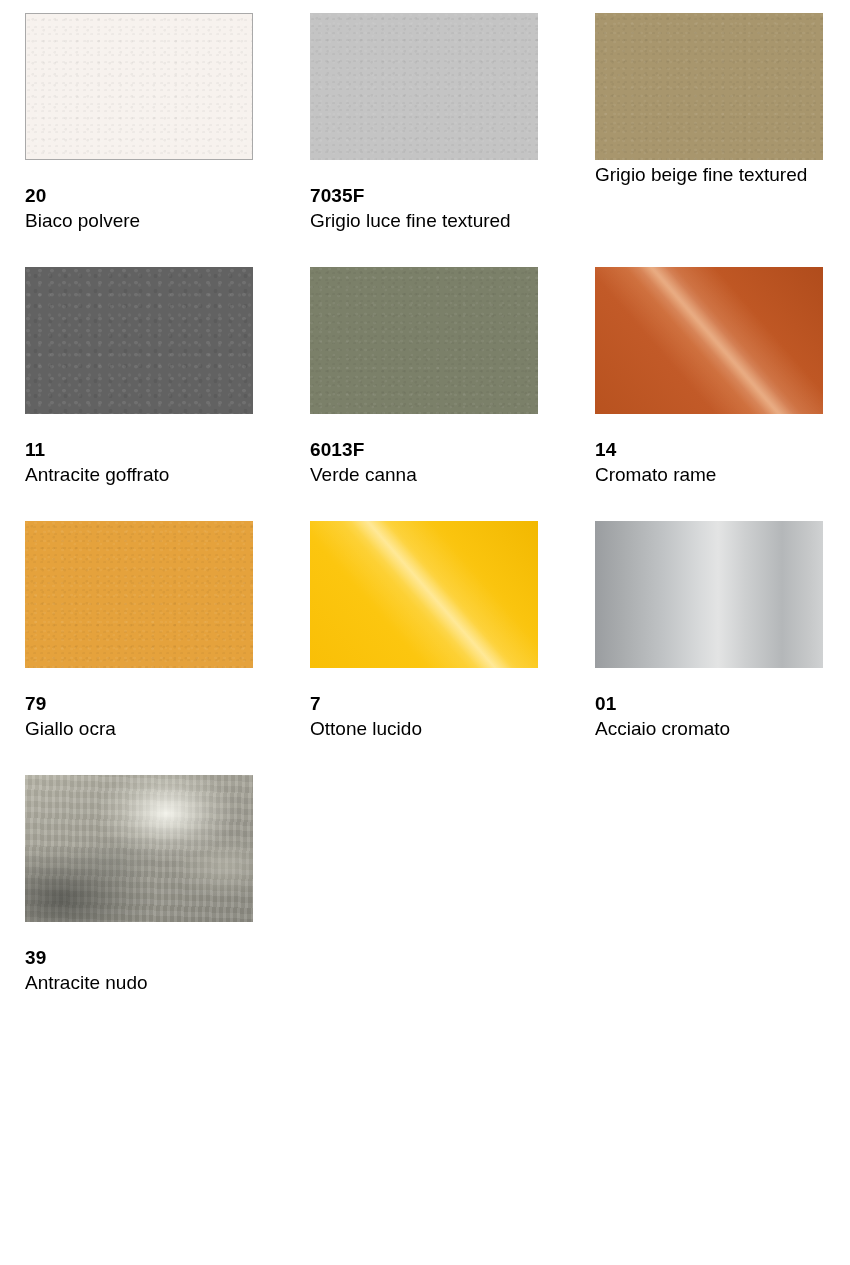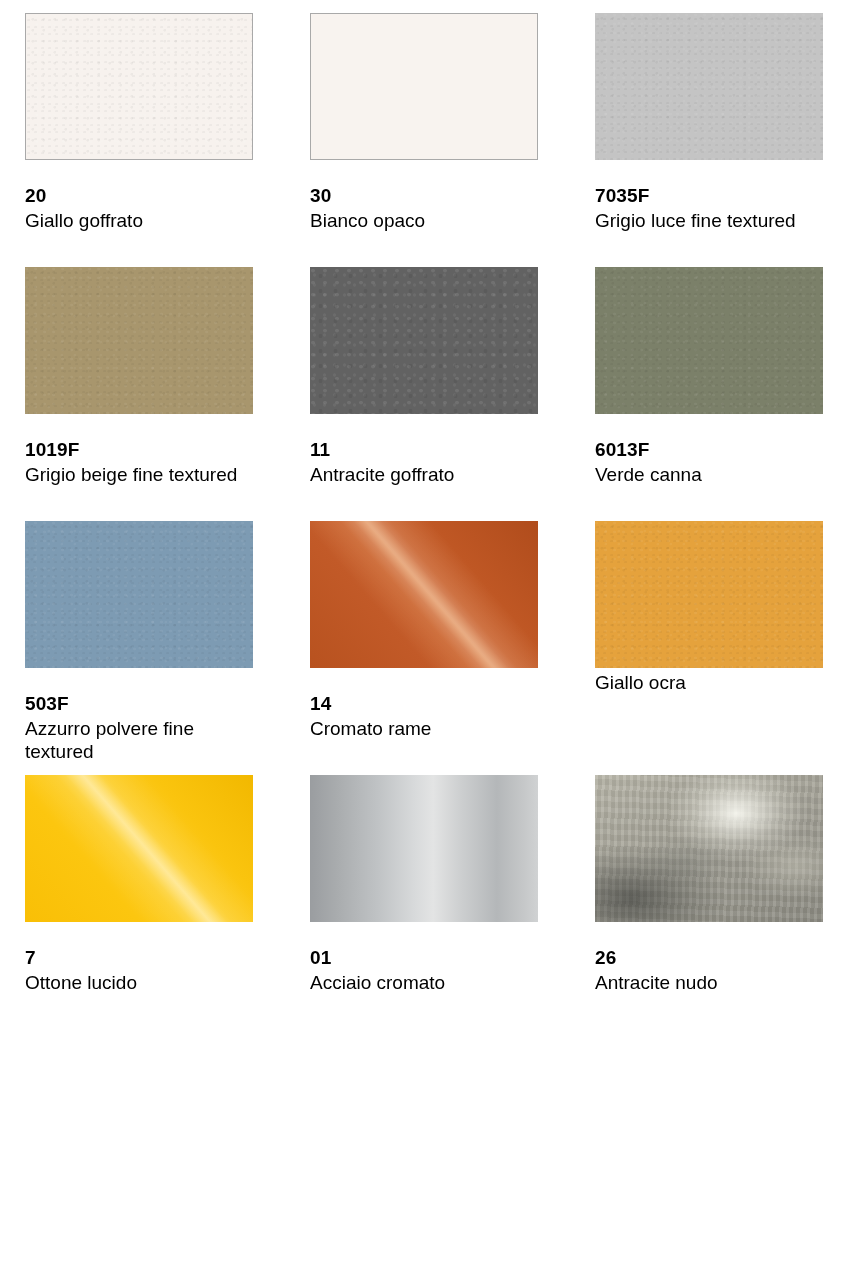--- a/index.html
+++ b/index.html
@@ -110,70 +110,60 @@
   }
 </style>
 </head>
 <body>
 
 <div class="sheet">
   <div class="grid">
       <div class="cell">
         <div class="swatch bordered tex-fine" style="background-color: rgb(247, 242, 238);"></div>
         <div class="code">20</div>
-        <div class="name">Giallo goffrato</div>
-      </div>
-      <div class="cell">
-        <div class="swatch bordered" style="background-color: rgb(248, 243, 239);"></div>
-        <div class="code">30</div>
-        <div class="name">Bianco opaco</div>
+        <div class="name">Biaco polvere</div>
       </div>
       <div class="cell">
         <div class="swatch tex-fine" style="background-color: rgb(196, 196, 196);"></div>
         <div class="code">7035F</div>
         <div class="name">Grigio luce fine textured</div>
       </div>
       <div class="cell">
         <div class="swatch tex-fine" style="background-color: rgb(168, 150, 109);"></div>
-        <div class="code">1019F</div>
         <div class="name">Grigio beige fine textured</div>
       </div>
       <div class="cell">
         <div class="swatch tex-coarse" style="background-color: rgb(98, 98, 98);"></div>
         <div class="code">11</div>
         <div class="name">Antracite goffrato</div>
       </div>
       <div class="cell">
         <div class="swatch tex-fine" style="background-color: rgb(123, 128, 105);"></div>
         <div class="code">6013F</div>
         <div class="name">Verde canna</div>
       </div>
       <div class="cell">
-        <div class="swatch tex-fine" style="background-color: rgb(125, 155, 179);"></div>
-        <div class="code">503F</div>
-        <div class="name">Azzurro polvere fine textured</div>
-      </div>
-      <div class="cell">
         <div class="swatch gloss-diag" style="background-image: linear-gradient(49deg, rgb(184, 82, 31) 0%, rgb(194, 90, 40) 34%, rgb(207, 106, 51) 48%, rgb(224, 138, 79) 51.5%, rgb(203, 101, 48) 56%, rgb(191, 87, 36) 70%, rgb(176, 76, 28) 100%);"></div>
         <div class="code">14</div>
         <div class="name">Cromato rame</div>
       </div>
       <div class="cell">
         <div class="swatch tex-fine" style="background-color: rgb(229, 162, 60);"></div>
+        <div class="code">79</div>
         <div class="name">Giallo ocra</div>
       </div>
       <div class="cell">
         <div class="swatch gloss-diag" style="background-image: linear-gradient(49deg, rgb(249, 191, 6) 0%, rgb(252, 198, 15) 32%, rgb(253, 207, 42) 47%, rgb(255, 223, 107) 52%, rgb(253, 205, 36) 57%, rgb(250, 196, 14) 72%, rgb(242, 184, 0) 100%);"></div>
         <div class="code">7</div>
         <div class="name">Ottone lucido</div>
       </div>
       <div class="cell">
         <div class="swatch" style="background-image: linear-gradient(90deg, rgb(154, 157, 160) 0%, rgb(169, 172, 174) 12%, rgb(192, 195, 197) 30%, rgb(216, 218, 219) 46%, rgb(227, 228, 228) 54%, rgb(205, 207, 208) 66%, rgb(180, 183, 185) 82%, rgb(198, 200, 201) 94%, rgb(208, 210, 211) 100%);"></div>
         <div class="code">01</div>
         <div class="name">Acciaio cromato</div>
       </div>
       <div class="cell">
         <div class="swatch" style="background-color: rgb(167, 165, 154); background-image: radial-gradient(40% 42% at 62% 26%, rgba(255, 255, 248, 0.85) 0%, rgba(255, 255, 245, 0.22) 48%, rgba(255, 255, 255, 0) 76%), radial-gradient(52% 46% at 16% 84%, rgba(40, 42, 40, 0.52) 0%, rgba(60, 62, 58, 0.18) 52%, rgba(0, 0, 0, 0) 80%), radial-gradient(34% 30% at 88% 62%, rgba(205, 203, 190, 0.45) 0%, rgba(0, 0, 0, 0) 72%), radial-gradient(30% 26% at 40% 58%, rgba(120, 122, 115, 0.32) 0%, rgba(0, 0, 0, 0) 70%), repeating-linear-gradient(92deg, rgba(255, 255, 255, 0.07) 0px, rgba(255, 255, 255, 0.07) 3px, rgba(0, 0, 0, 0.05) 3px, rgba(0, 0, 0, 0.05) 7px), repeating-linear-gradient(2deg, rgba(255, 255, 255, 0.043) 0px, rgba(255, 255, 255, 0.043) 5px, rgba(0, 0, 0, 0.035) 5px, rgba(0, 0, 0, 0.035) 11px), linear-gradient(160deg, rgb(185, 183, 170) 0%, rgb(165, 163, 152) 45%, rgb(142, 141, 132) 100%);"></div>
-        <div class="code">26</div>
+        <div class="code">39</div>
         <div class="name">Antracite nudo</div>
       </div>
     </div>
 </div>
 
 </body></html>

